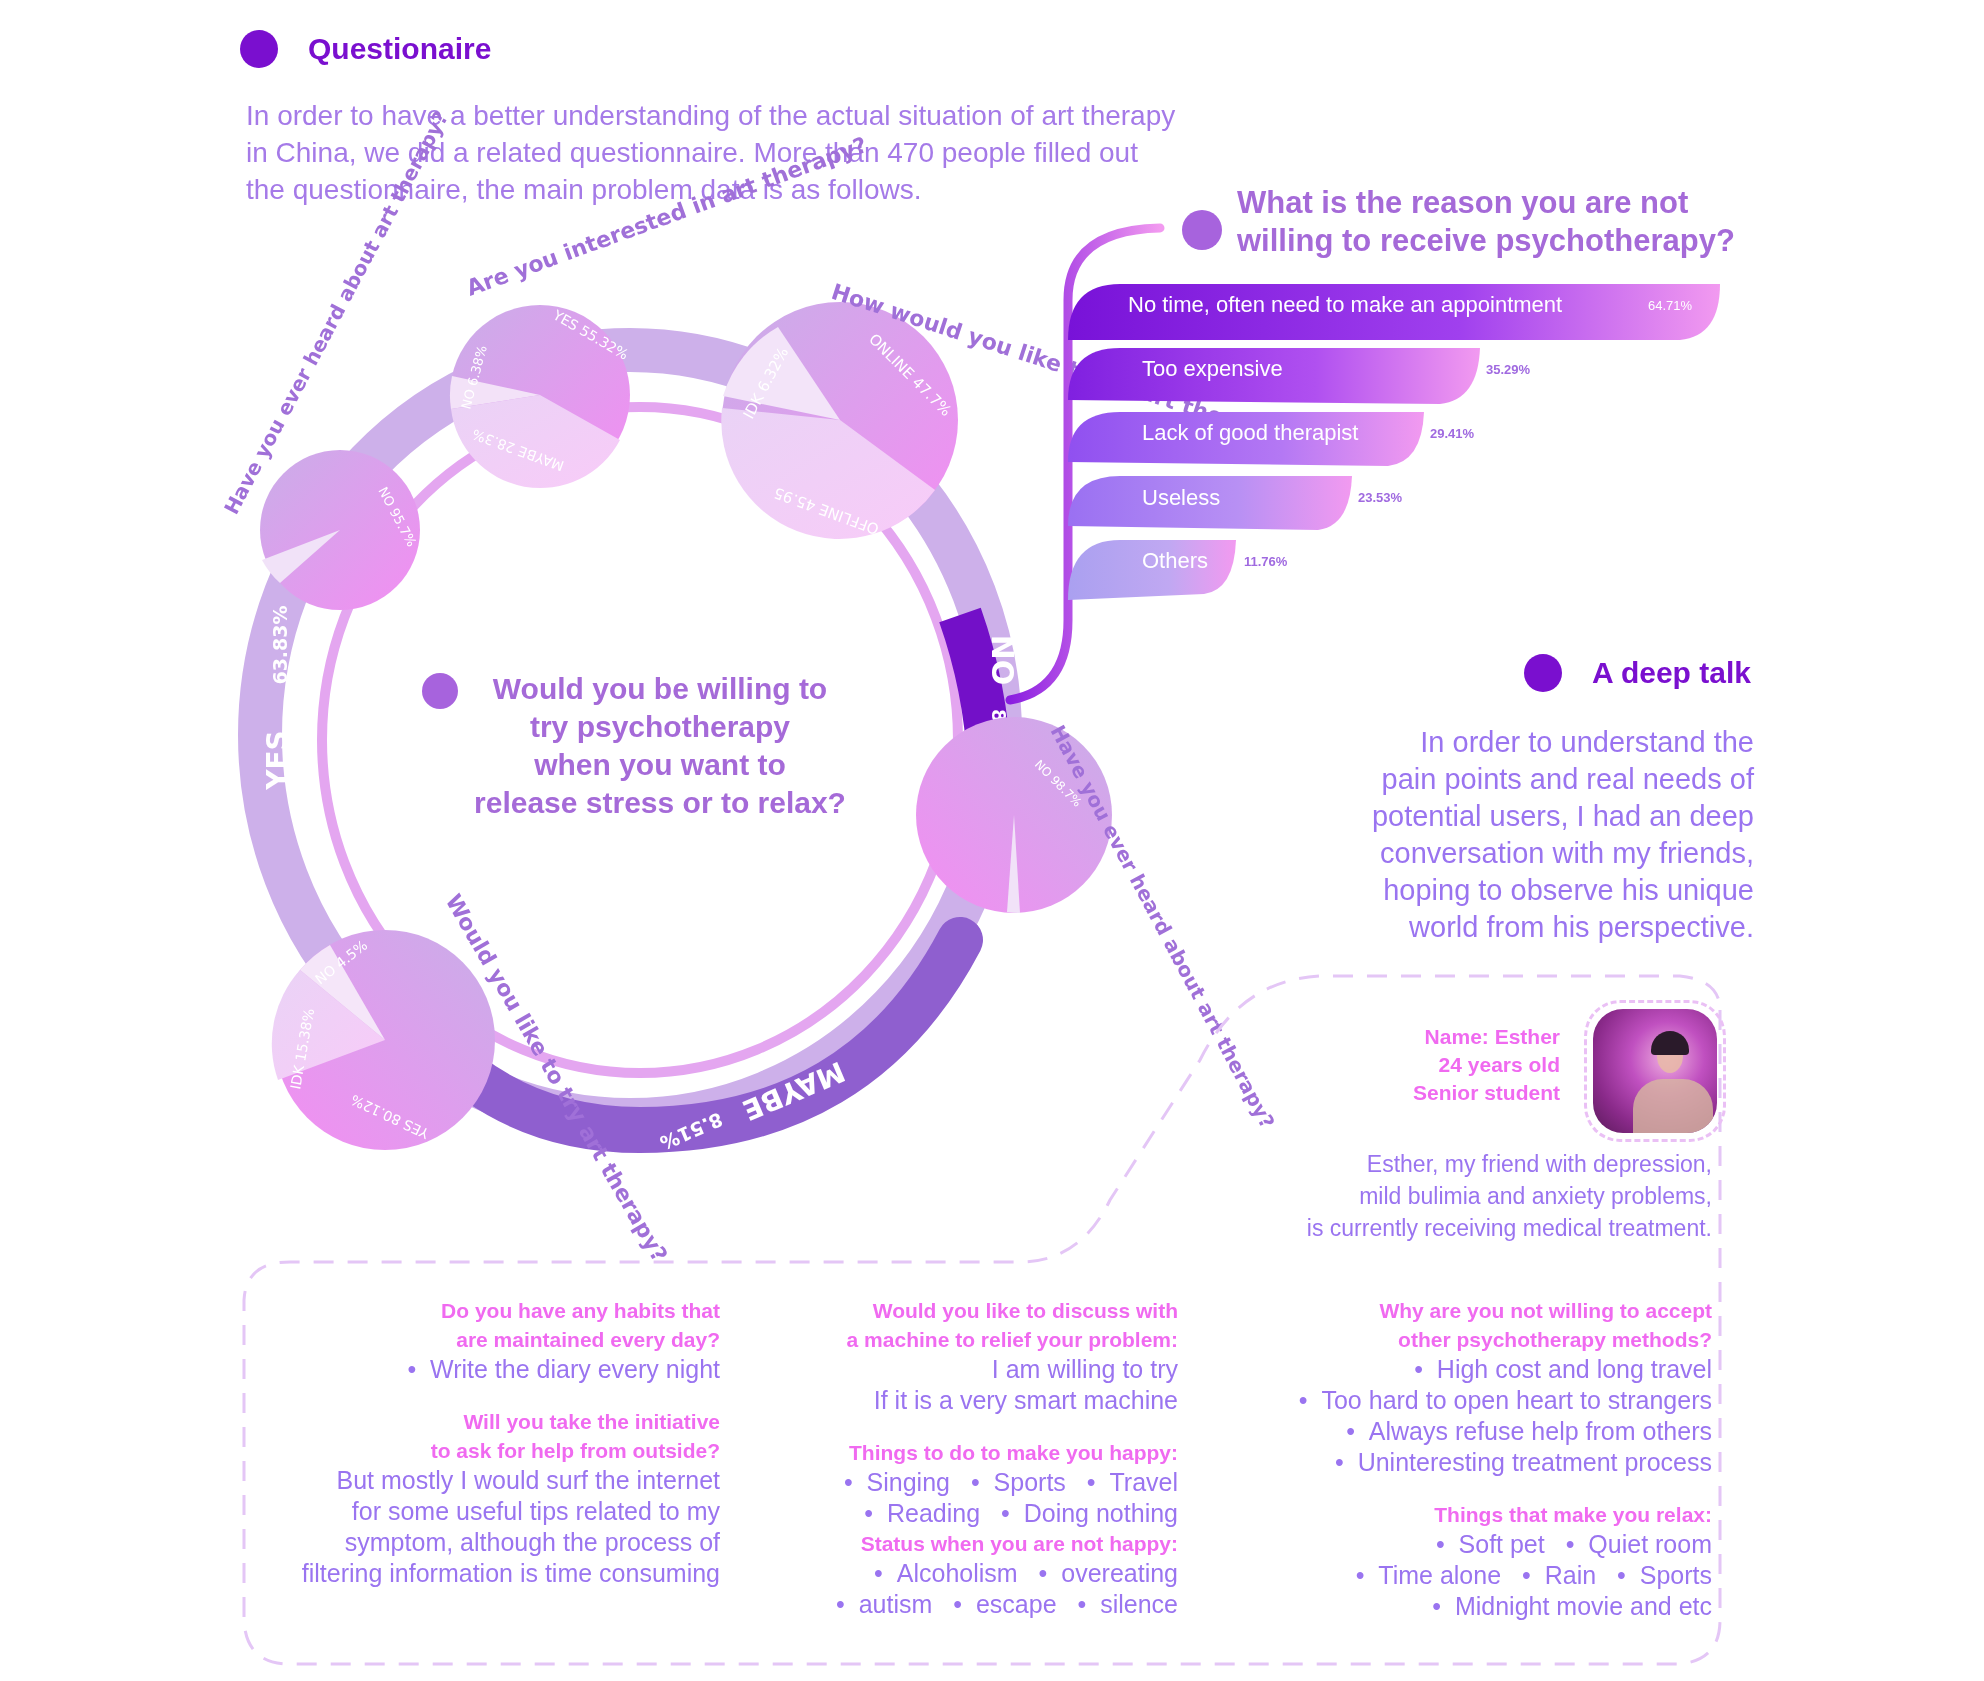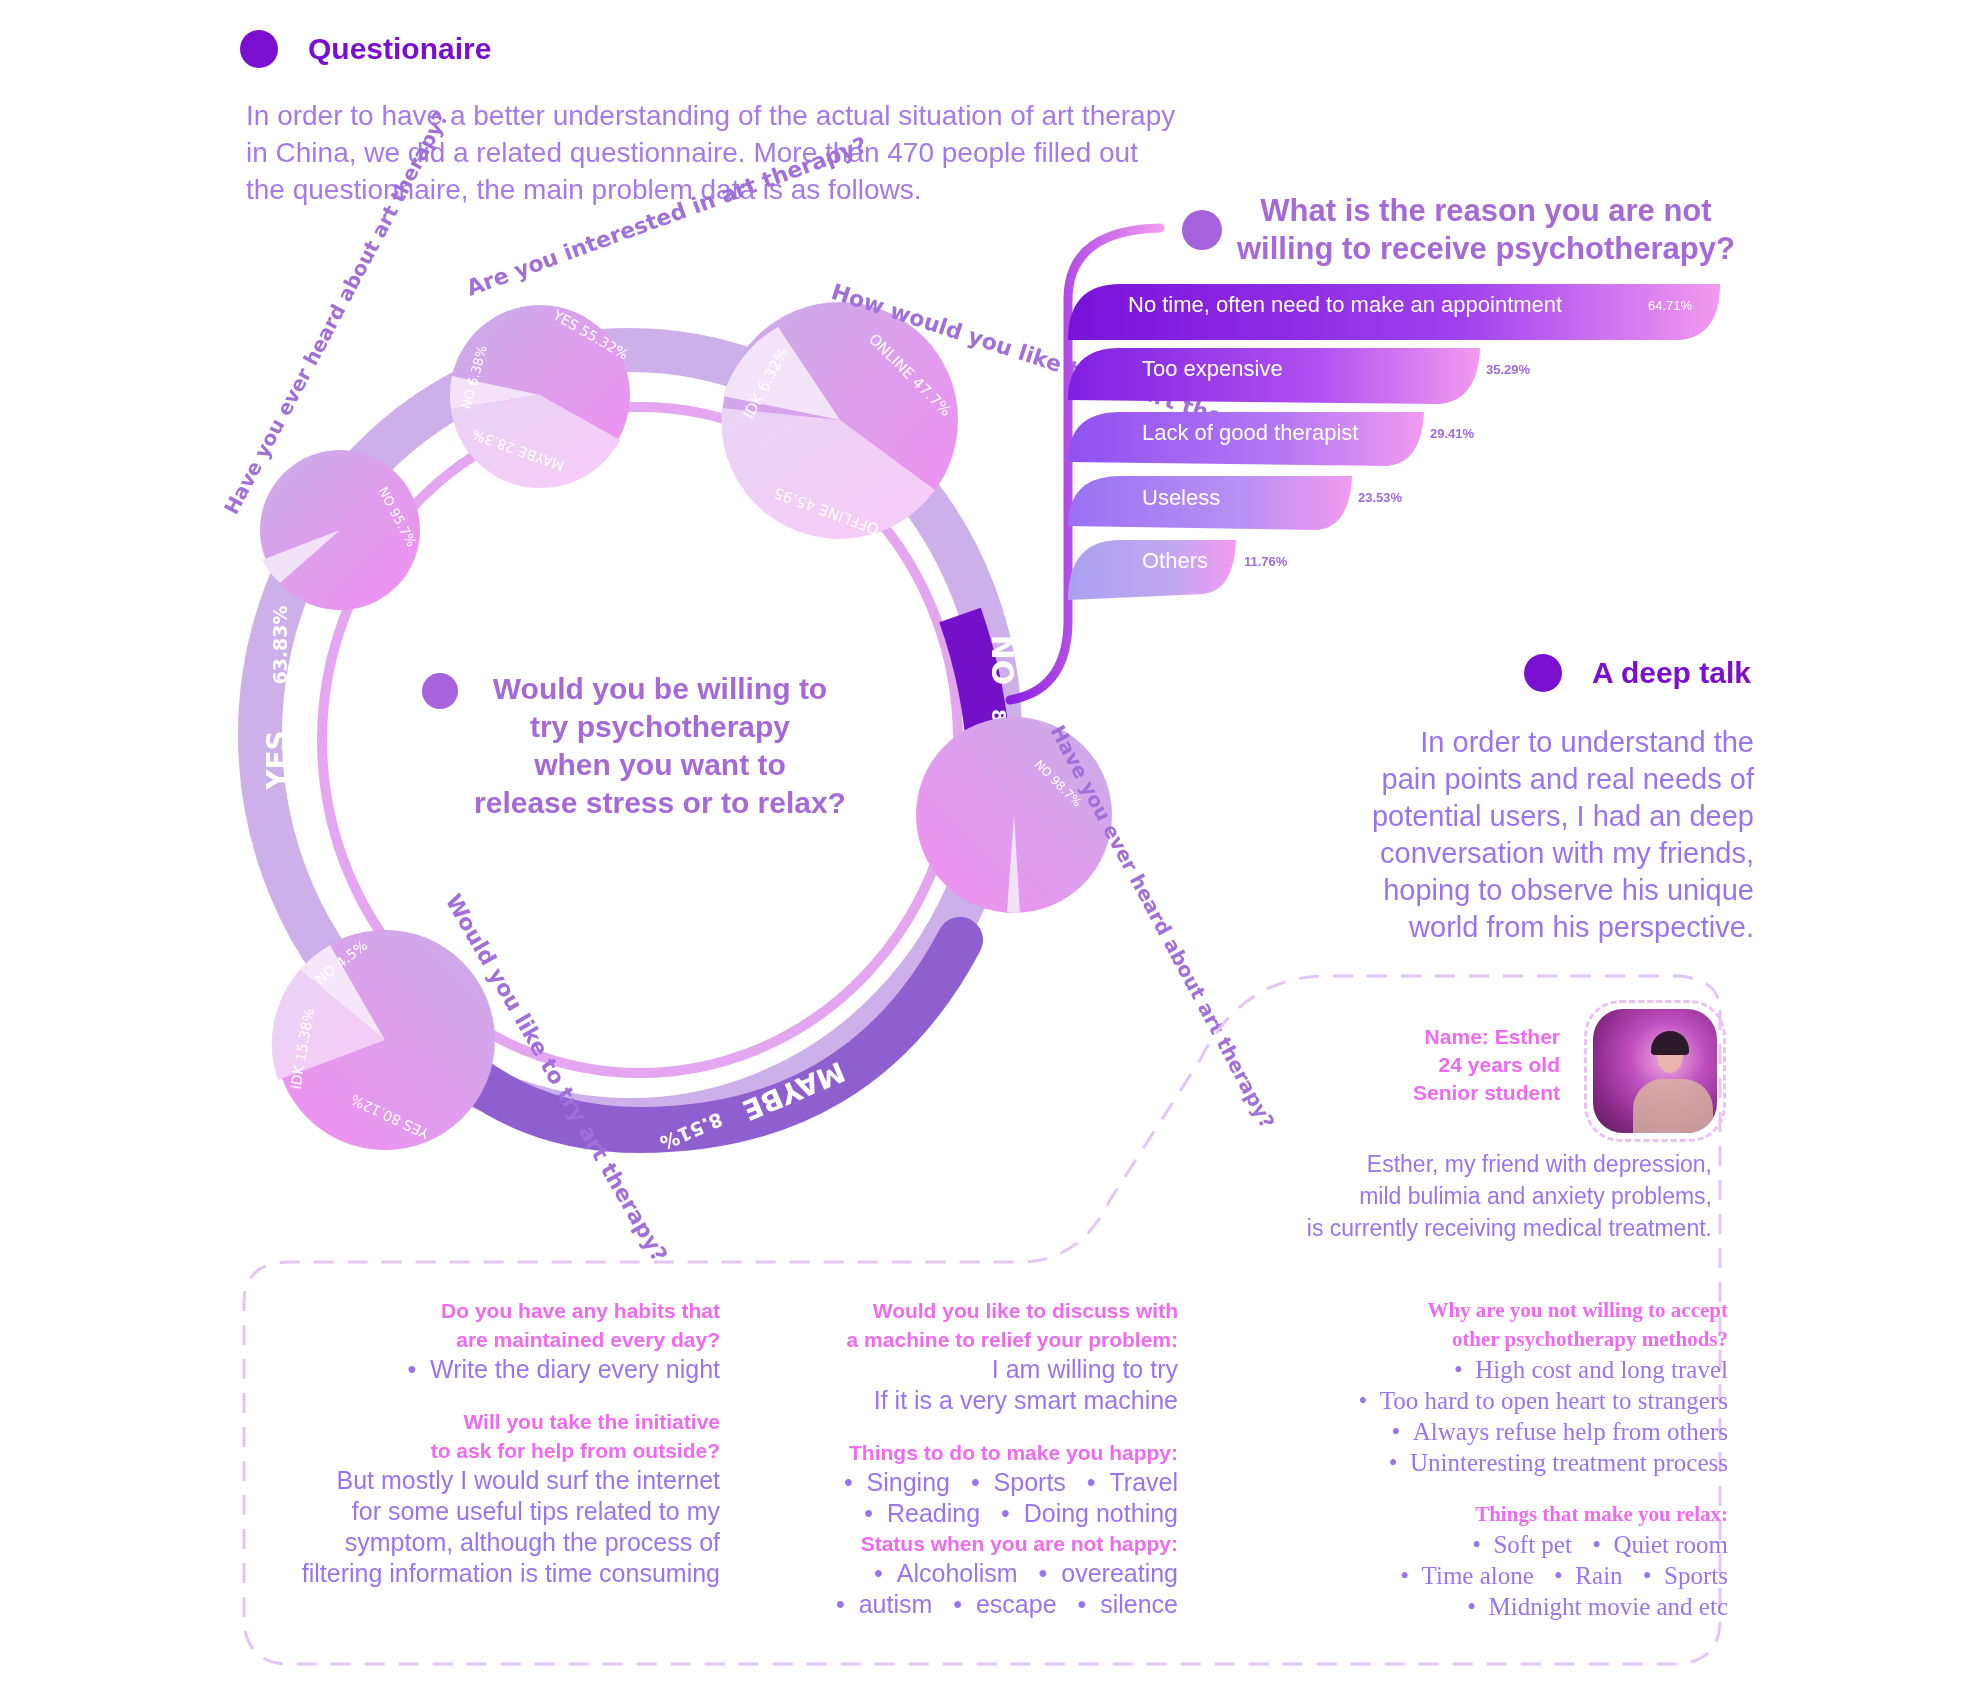--- a/index.html
+++ b/index.html
@@ -167,21 +167,21 @@
   <span class="abs" style="left:2px; top:3px; width:36px; height:36px; border-radius:50%; background:#a763dd;"></span>
   <div class="center-q" style="padding-left:20px;">
     <div>Would you be willing to</div>
     <div>try psychotherapy</div>
     <div>when you want to</div>
     <div>release stress or to relax?</div>
   </div>
 </div>
 
 <div class="abs" style="left:1182px; top:210px; width:40px; height:40px; border-radius:50%; background:#a763dd;"></div>
-<div class="abs q-title" style="left:1237px; top:192px;text-align:center;">
+<div class="abs q-title" style="left:1237px; top:184px;">
   <div>What is the reason you are not</div>
   <div>willing to receive psychotherapy?</div>
 </div>
 
 <div class="abs" style="left:1128px; top:292px; font-size:22px; color:#fff;">No time, often need to make an appointment</div>
 <div class="abs" style="left:1648px; top:298px; font-size:13px; font-weight:normal; color:#fff;">64.71%</div>
 <div class="abs" style="left:1142px; top:356px; font-size:22px; color:#fff;">Too expensive</div>
 <div class="abs" style="left:1486px; top:362px; font-size:13px; font-weight:bold; color:#a06ae0;">35.29%</div>
 <div class="abs" style="left:1142px; top:420px; font-size:22px; color:#fff;">Lack of good therapist</div>
 <div class="abs" style="left:1430px; top:426px; font-size:13px; font-weight:bold; color:#a06ae0;">29.41%</div>
@@ -259,21 +259,21 @@
     <span>Alcoholism</span>
     <span>overeating</span>
   </div>
   <div class="inline-b">
     <span>autism</span>
     <span>escape</span>
     <span>silence</span>
   </div>
 </div>
 
-<div class="abs col" style="right:256px; top:1296px; width:520px;font-family:Liberation Serif, serif;">
+<div class="abs col" style="right:272px; top:1296px; width:520px;">
   <div class="h">Why are you not willing to accept</div>
   <div class="h">other psychotherapy methods?</div>
   <div class="bullet">High cost and long travel</div>
   <div class="bullet">Too hard to open heart to strangers</div>
   <div class="bullet">Always refuse help from others</div>
   <div class="bullet">Uninteresting treatment process</div>
   <div class="gap"></div>
   <div class="h">Things that make you relax:</div>
   <div class="inline-b">
     <span>Soft pet</span>

